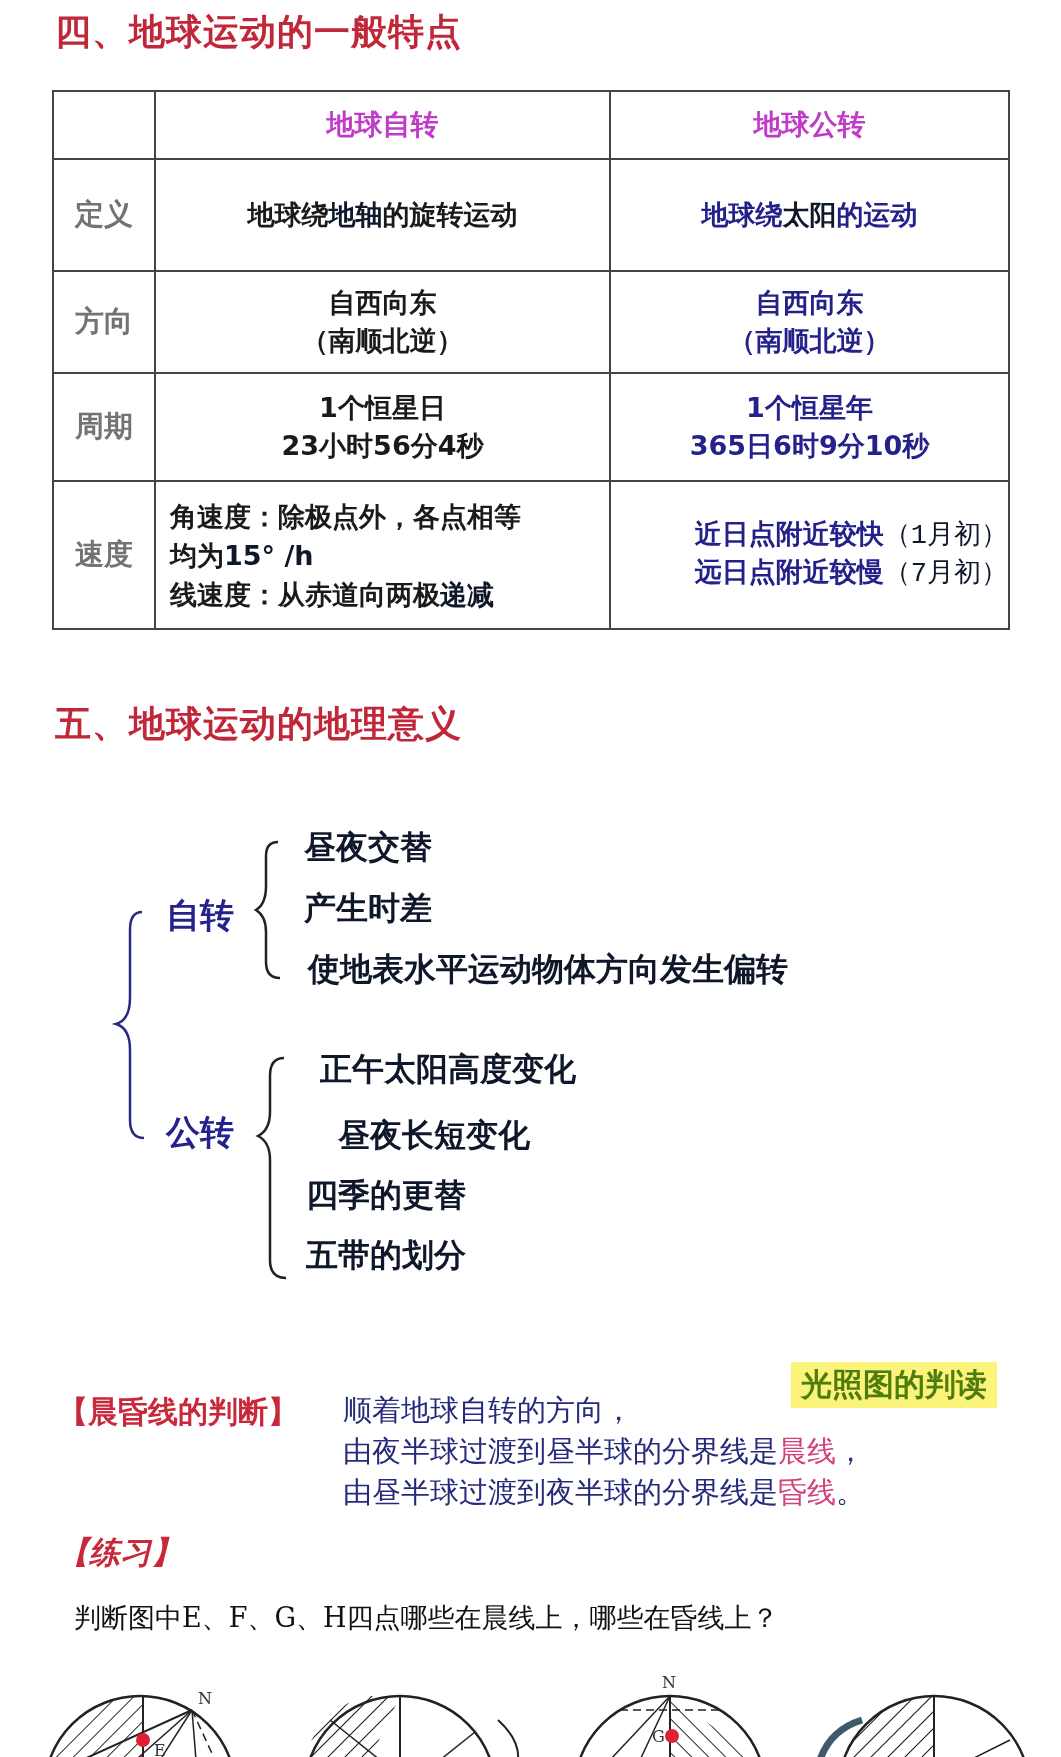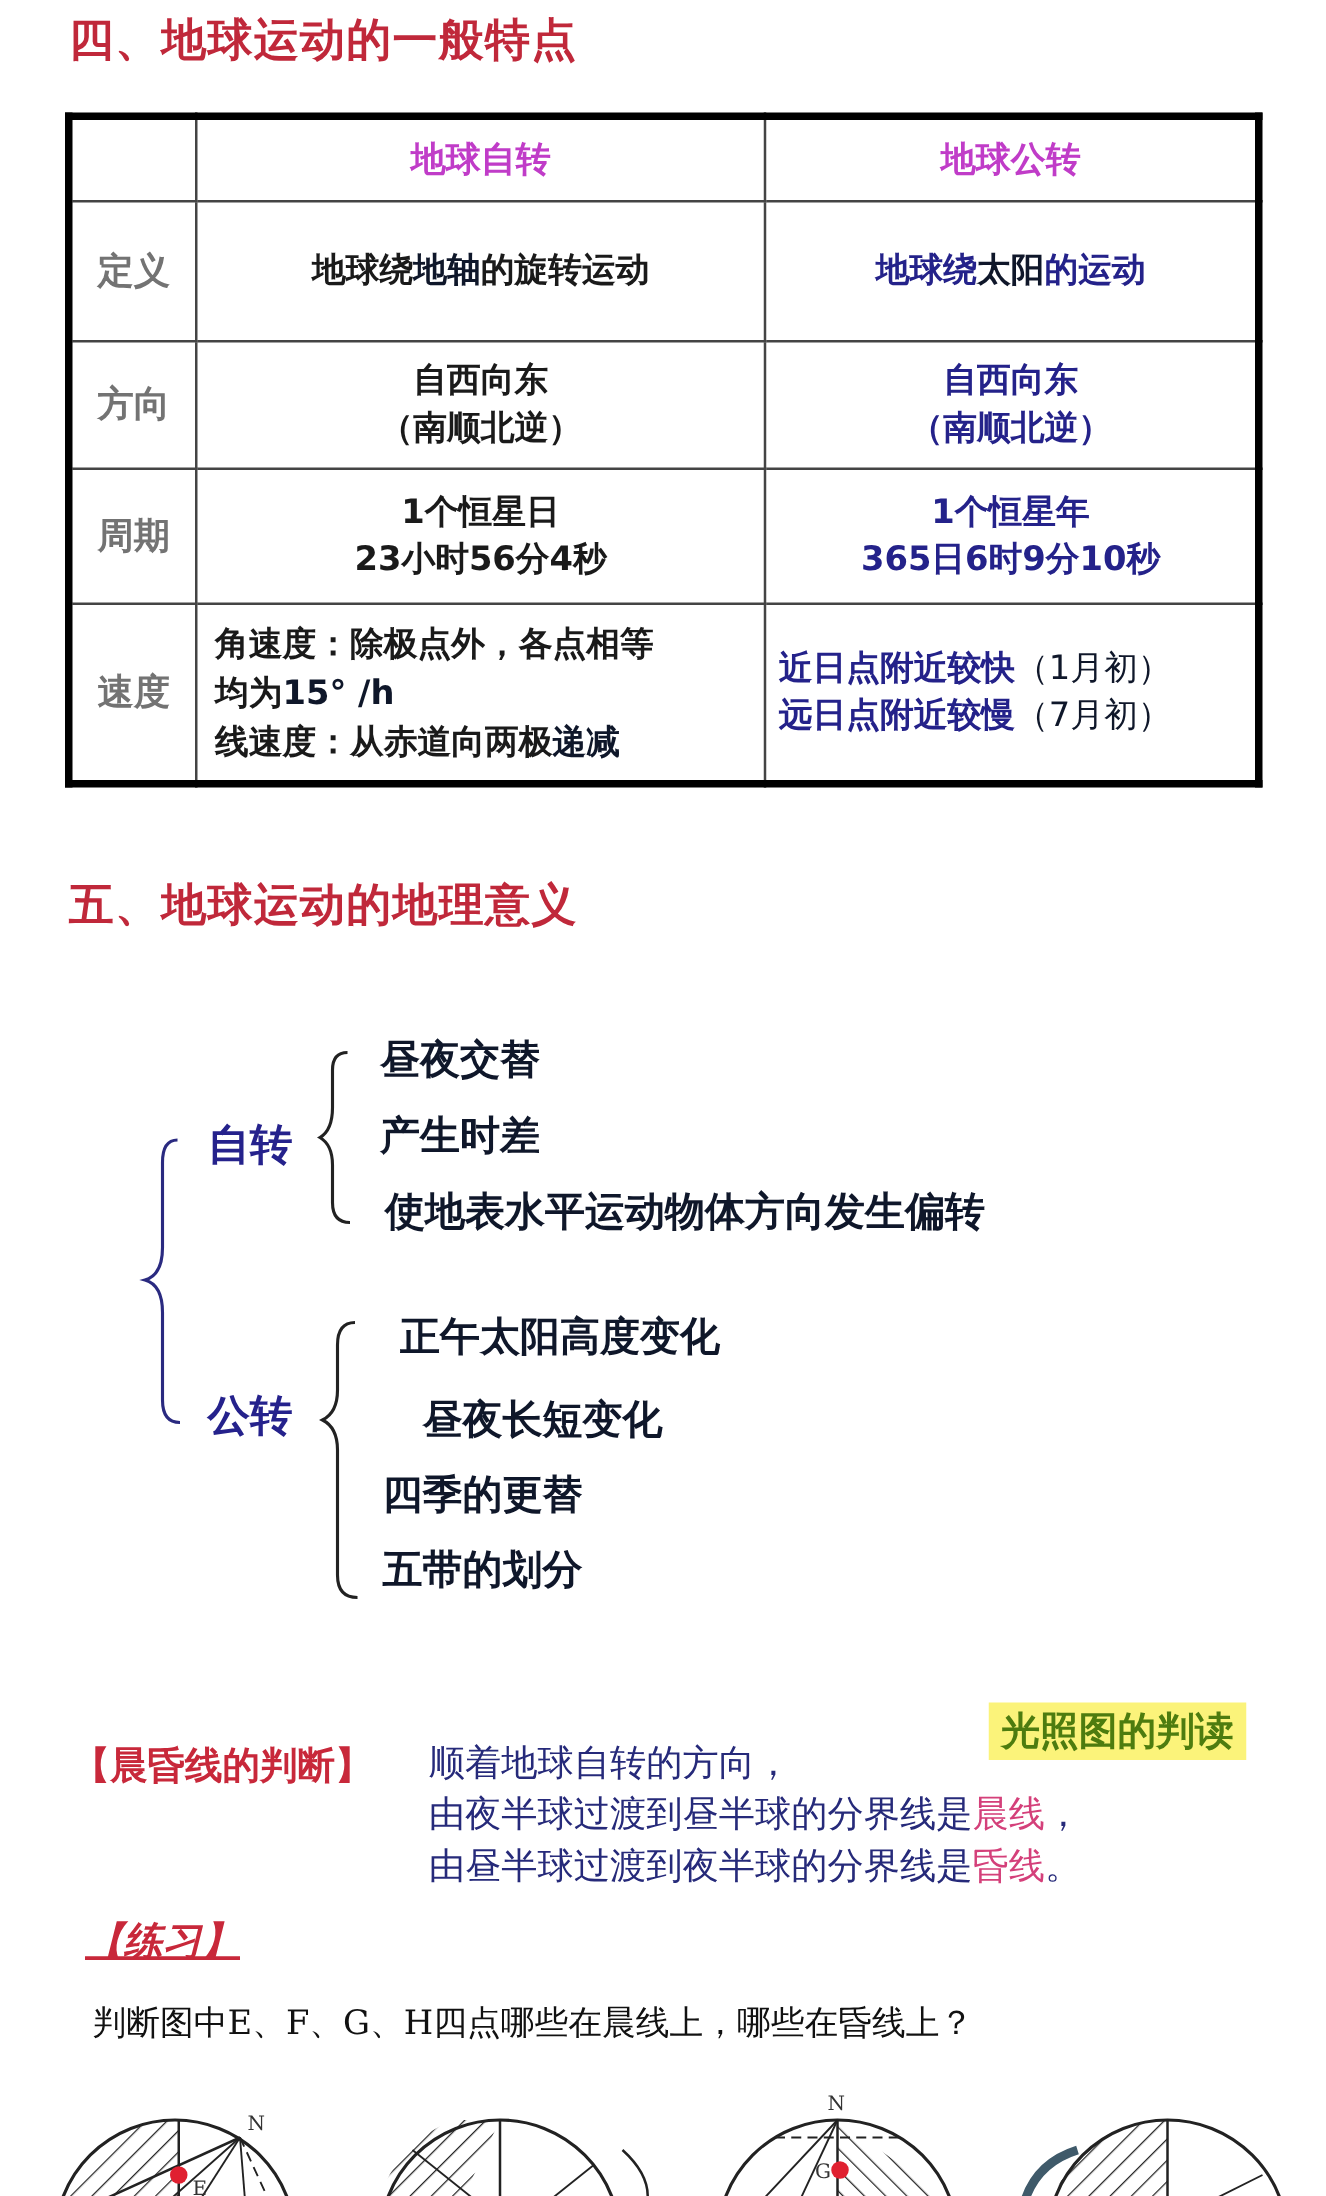--- a/index.html
+++ b/index.html
@@ -3,21 +3,21 @@
 <meta charset="utf-8">
 <style>
   html, body { margin: 0; padding: 0; background: #ffffff; }
   body { width: 1061px; height: 1757px; position: relative; overflow: hidden;
          font-family: "DejaVu Sans", "Liberation Sans", sans-serif; color: #111; }
   .abs { position: absolute; }
   .h-title { color: #c0283a; font-weight: bold; font-size: 36px; letter-spacing: 1px; white-space: nowrap; }
 
   
   .tbl { position: absolute; left: 52px; top: 90px; width: 958px; height: 540px;
-         border: 6px solid #000000; box-sizing: border-box; border-collapse: collapse; table-layout: fixed; }
+         border: 1px solid #000000; box-sizing: border-box; border-collapse: collapse; table-layout: fixed; }
   .tbl td { border: 2px solid #444; text-align: center; vertical-align: middle; padding: 0; }
   .tbl .rowh { color: #737373; font-weight: bold; font-size: 29px; }
   .tbl .colh { color: #c03cc8; font-weight: bold; font-size: 28px; }
   .black { color: #1a1a1a; font-weight: bold; font-size: 27px; line-height: 38px; }
   .blue  { color: #24228a; font-weight: bold; font-size: 27px; line-height: 38px; }
   .red   { color: #0f172a; }
   .speed-left { text-align: left !important; padding-left: 14px !important; }
 
   
   .tree-label { color: #25228c; font-weight: bold; font-size: 34px; }
@@ -78,21 +78,21 @@
       <div>365日6时9分10秒</div>
     </td>
   </tr>
   <tr>
     <td class="rowh">速度</td>
     <td class="black speed-left" style="font-size:27px; line-height:39px;">
       <div>角速度：除极点外，各点相等</div>
       <div><span>均为</span><span class="red">15° /h</span></div>
       <div><span>线速度：从赤道向两极</span><span class="red">递减</span></div>
     </td>
-    <td class="blue" style="text-align:left; padding-left:10px;">
+    <td class="blue" style="text-align:right; padding-left:10px;font-family:Liberation Mono, monospace;">
       <div><span>近日点附近较快</span><span class="red" style="font-weight:normal">（1月初）</span></div>
       <div><span>远日点附近较慢</span><span class="red" style="font-weight:normal">（7月初）</span></div>
     </td>
   </tr>
 </tbody>
   </table>
 
 <div class="abs h-title" style="left:55px; top:700px;">五、地球运动的地理意义</div>
 
 <svg class="abs" style="left:100px; top:820px;" width="200" height="460">
@@ -116,21 +116,21 @@
 <div class="abs tree-item" style="left:306px; top:1234px;">五带的划分</div>
 
 <div class="abs badge" style="left:791px; top:1362px;">光照图的判读</div>
 <div class="abs dn-head" style="left:58px; top:1392px;">【晨昏线的判断】</div>
 <div class="abs dn-text" style="left:343px; top:1390px;">
   <div>顺着地球自转的方向，</div>
   <div><span>由夜半球过渡到昼半球的分界线是</span><span class="pink">晨线</span><span>，</span></div>
   <div><span>由昼半球过渡到夜半球的分界线是</span><span class="pink">昏线</span><span>。</span></div>
 </div>
 
-<div class="abs practice" style="left:68px; top:1532px;text-decoration:underline;">【练习】</div>
+<div class="abs practice" style="left:58px; top:1532px;">【练习】</div>
 <div class="abs question" style="left:74px; top:1600px;">判断图中E、F、G、H四点哪些在晨线上，哪些在昏线上？</div>
 
 <svg class="abs" style="left:0; top:1660px;" width="1061" height="97">
   <defs>
     <pattern id="hatchR" width="12" height="12" patternUnits="userSpaceOnUse" patternTransform="rotate(45)">
       <line x1="0" y1="0" x2="0" y2="12" stroke="#222" stroke-width="2"></line>
     </pattern>
     <pattern id="hatchL" width="12" height="12" patternUnits="userSpaceOnUse" patternTransform="rotate(-45)">
       <line x1="0" y1="0" x2="0" y2="12" stroke="#222" stroke-width="2"></line>
     </pattern>

